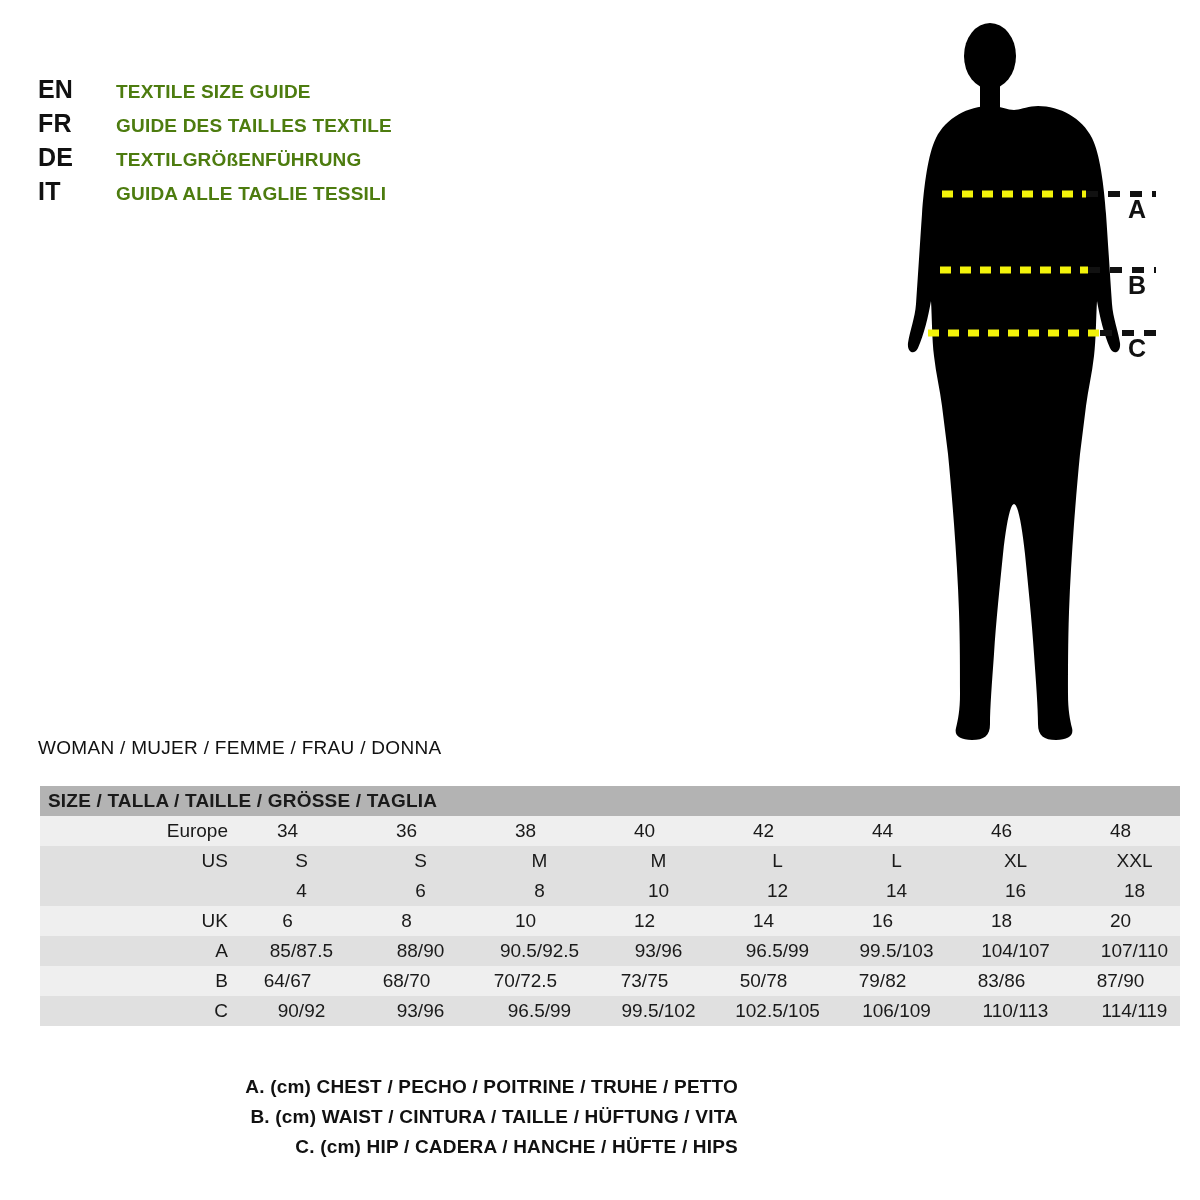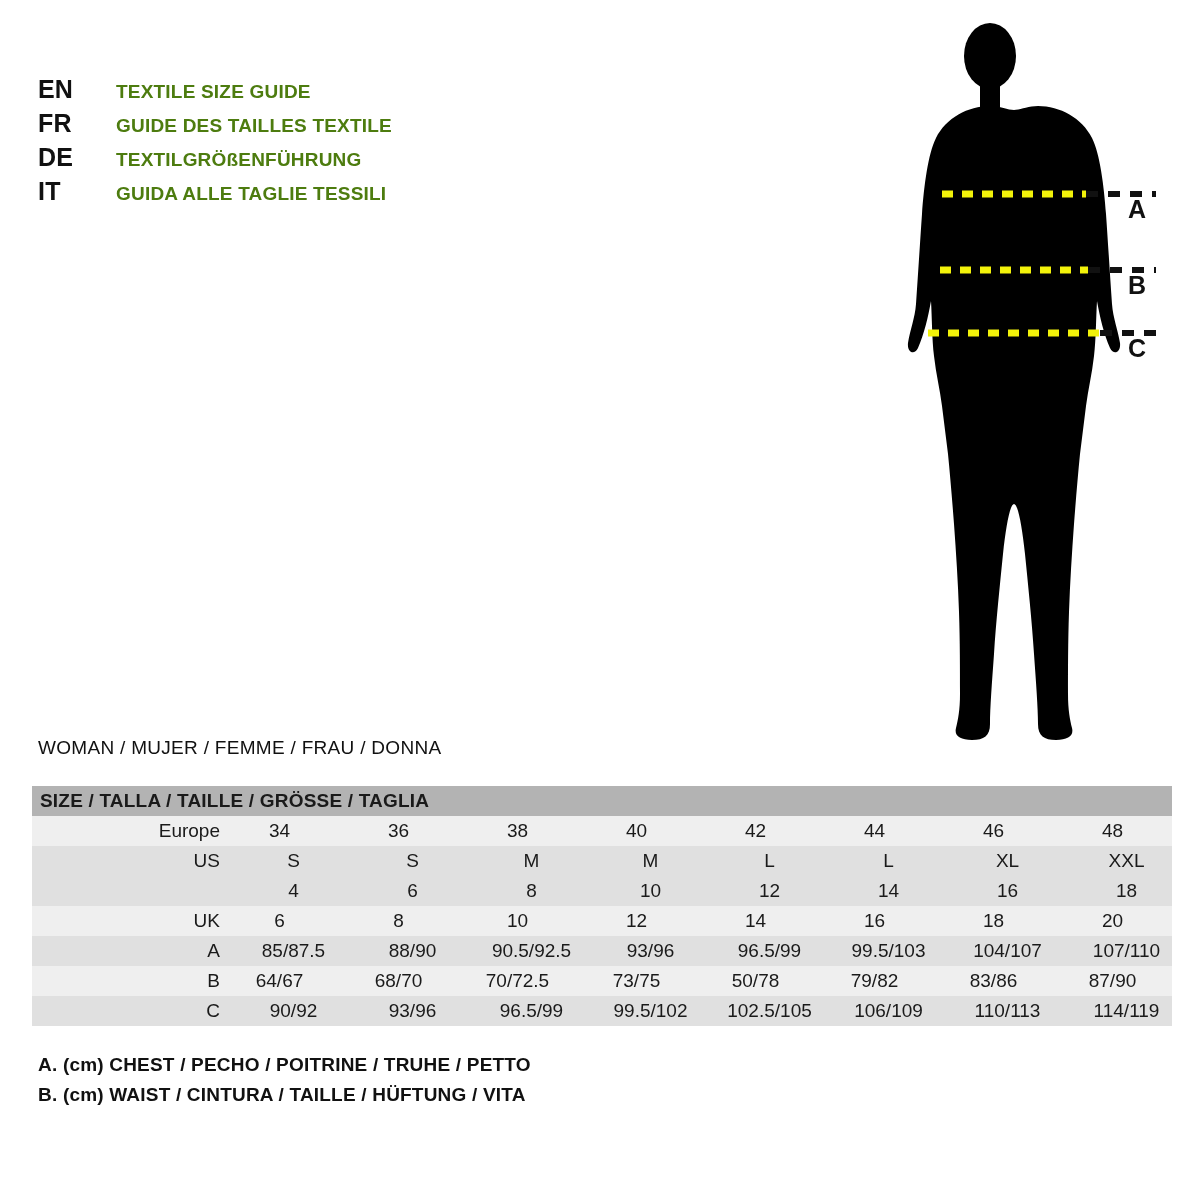--- a/index.html
+++ b/index.html
@@ -67,21 +67,21 @@
     left: 38px;
     top: 737px;
     font-size: 19px;
     font-weight: normal;
     letter-spacing: .3px;
     color: #111;
   }
 
   #size-table {
     position: absolute;
-    left: 32px;
+    left: 40px;
     top: 786px;
     width: 1140px;
     border-collapse: collapse;
     font-size: 19px;
   }
   #size-table td {
     padding: 0;
     height: 30px;
     vertical-align: middle;
   }
@@ -99,22 +99,23 @@
     padding-left: 8px;
     text-align: right;
     white-space: nowrap;
   }
   td.val { text-align: center; white-space: nowrap; }
 
   
   #legend {
     position: absolute;
     left: 38px;
-    top: 1054px;
+    top: 1076px;
     width: 700px;
+    text-align: right;
   }
   .legend-line {
     font-size: 19px;
     font-weight: bold;
     letter-spacing: .2px;
     color: #111;
     height: 30px;
     white-space: nowrap;
   }
 </style>
@@ -307,13 +308,14 @@
       <td class="val">106/109</td>
       <td class="val">110/113</td>
       <td class="val">114/119</td>
     </tr>
   </tbody>
 </table>
 
 <div id="legend">
   <div class="legend-line">A. (cm) CHEST / PECHO / POITRINE / TRUHE / PETTO</div>
   <div class="legend-line">B. (cm) WAIST / CINTURA / TAILLE / HÜFTUNG / VITA</div>
+  <div class="legend-line">C. (cm) HIP / CADERA / HANCHE / HÜFTE / HIPS</div>
 </div>
 
 </body></html>

